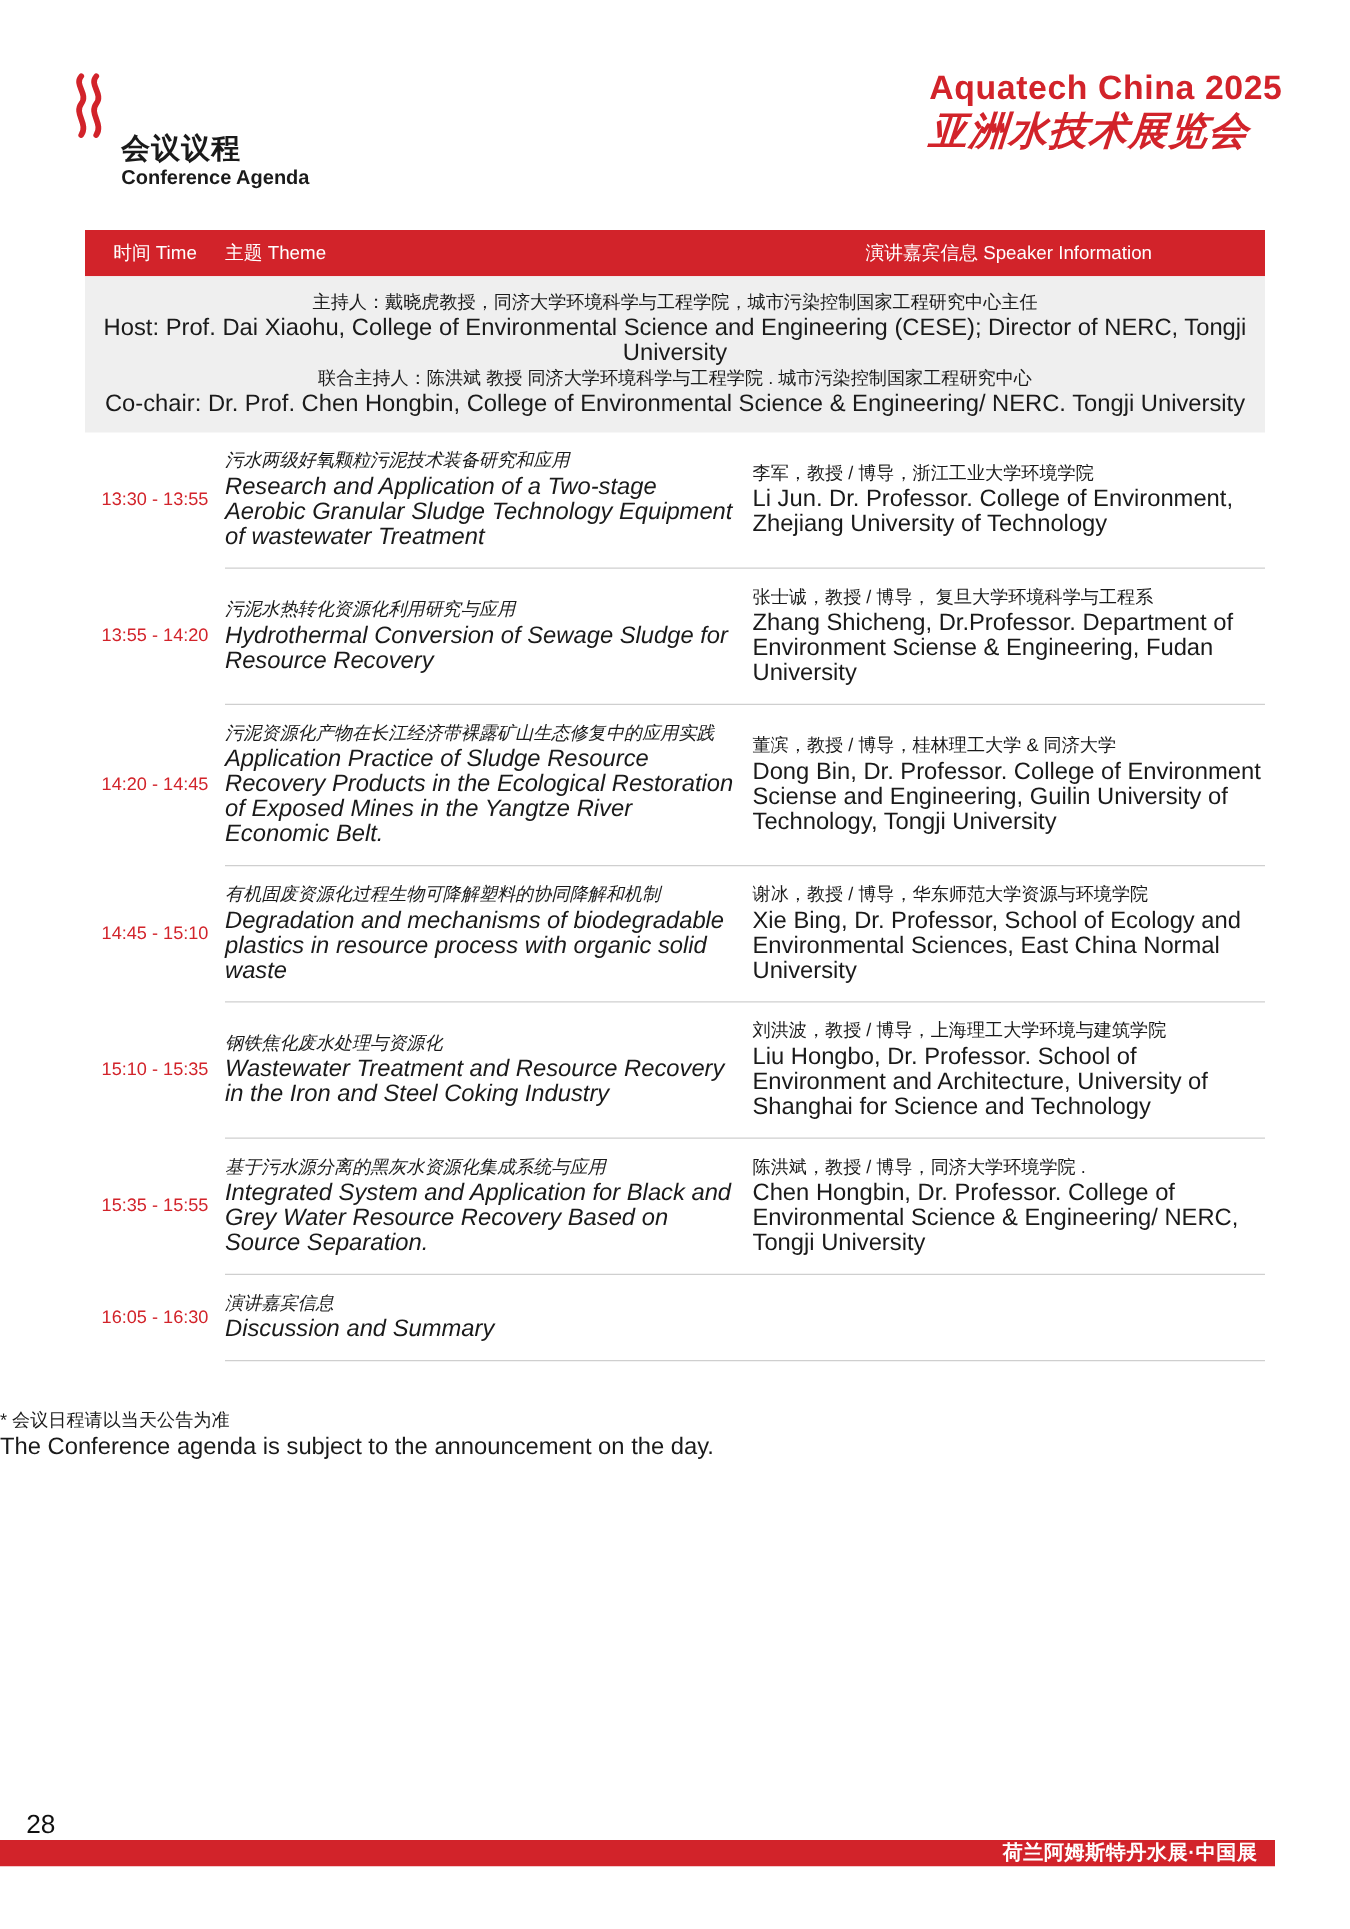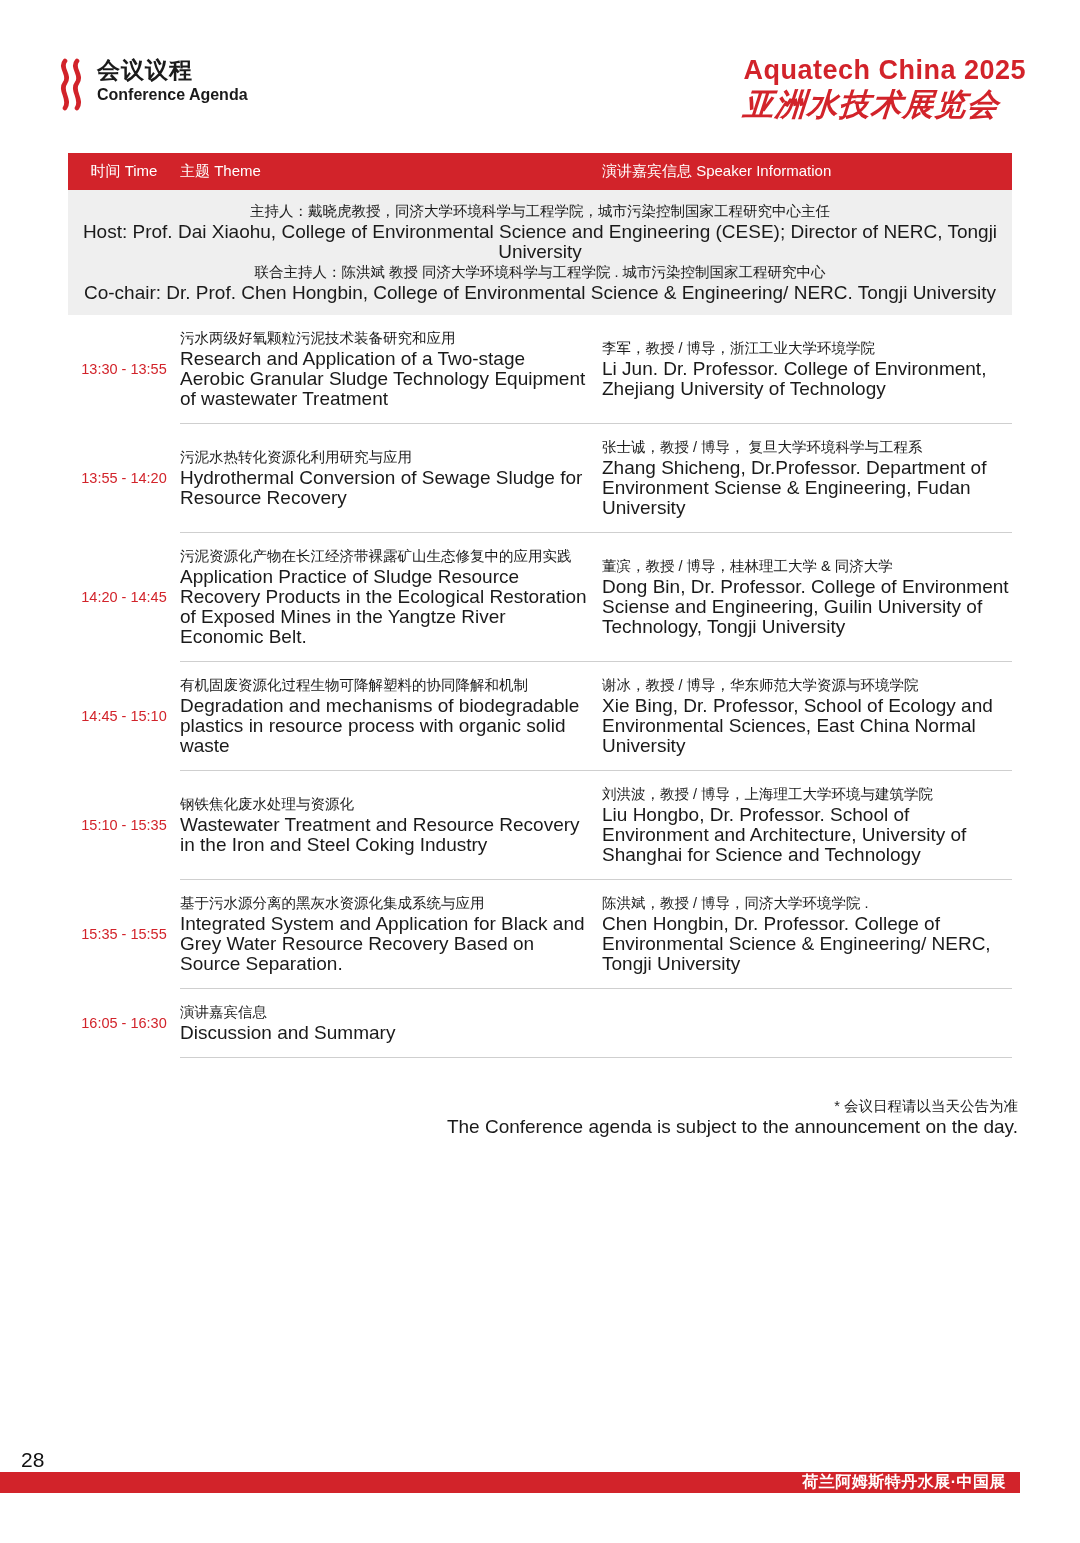--- a/index.html
+++ b/index.html
@@ -19,68 +19,68 @@
   }
   .page{width:1080px;height:1543px;position:relative;}
 
   
   .top-header{
     display:flex;justify-content:space-between;align-items:flex-start;
     padding:56px 54px 0 58px;
   }
   .brand-left{display:flex;gap:13px;align-items:flex-start;}
   .brand-mark{width:26px;height:54px;flex:0 0 auto;margin-top:2px;}
-  .brand-left-titles{line-height:1.25;}
+  .brand-left-titles{line-height:1.25;margin-top:48px;}
   .brand-title-cn{font-size:23px;font-weight:bold;letter-spacing:1px;}
   .brand-title-en{font-size:16px;font-weight:bold;}
   .brand-right{text-align:left;color:var(--accent);line-height:1.1;}
   .brand-line1{font-size:27px;font-weight:bold;letter-spacing:0.5px;}
   .brand-line2{
     font-size:31px;font-weight:bold;font-style:italic;
     transform:skewX(-4deg);letter-spacing:1px;margin-top:2px;
   }
 
   
   .agenda-table{margin:31px 68px 0 68px;}
   .thead{
     background:var(--bar-red);color:#ffffff;
     display:flex;align-items:center;height:37px;font-size:15px;
   }
   .thead .col-time{width:112px;text-align:center;}
   .thead .col-theme{width:422px;text-align:left;}
-  .thead .col-speaker{flex:1;}
+  .thead .col-speaker{flex:1;text-align:center;}
 
   .host-block{
     background:var(--host-bg);
     text-align:center;
     font-size:14.3px;line-height:21px;
     padding:11px 14px 12px 14px;
   }
 
   .row{display:flex;align-items:stretch;}
   .row .time{
     width:112px;flex:0 0 auto;
     color:var(--accent);font-size:14.5px;
     display:flex;align-items:center;justify-content:center;text-align:center;
   }
   .row .cells{
     flex:1;display:flex;gap:12px;
     border-bottom:1px solid var(--divider);
     padding:13px 0 14px 0;
     align-items:center;
   }
-  .cell-theme{width:410px;flex:0 0 auto;}
+  .cell-theme{width:410px;flex:0 0 auto;font-style:italic;}
   .cell-speaker{flex:1;}
   .cn-line{font-size:14.5px;line-height:21px;}
   .en-line{font-size:19px;line-height:20px;}
 
   
   .footnote{
     margin:38px 62px 0 0;
-    text-align:right;
+    text-align:left;
     font-size:14.3px;line-height:21px;
   }
 
   
   .footer{
     position:absolute;left:0;top:1448px;width:1080px;height:33px;
     display:flex;align-items:stretch;flex-direction:column;
   }
   .footer-tab{width:9px;background:var(--accent);margin-left:58px;flex:0 0 auto;}
   .footer-pagenum{

